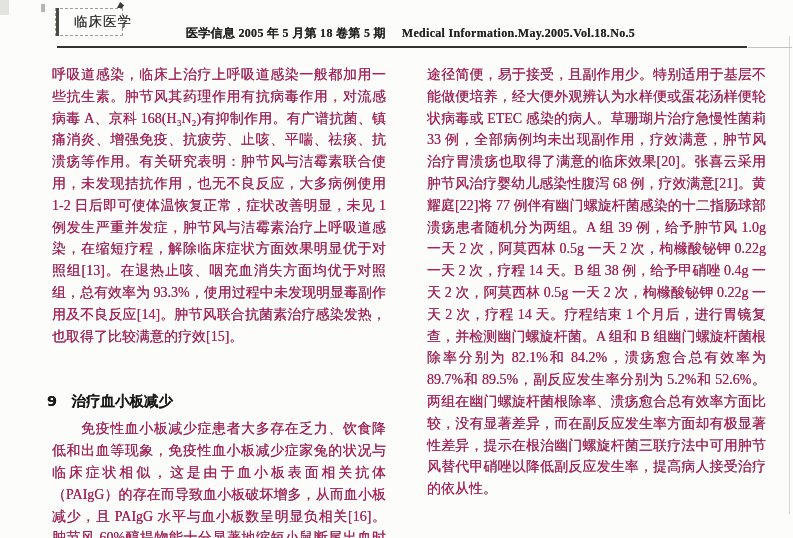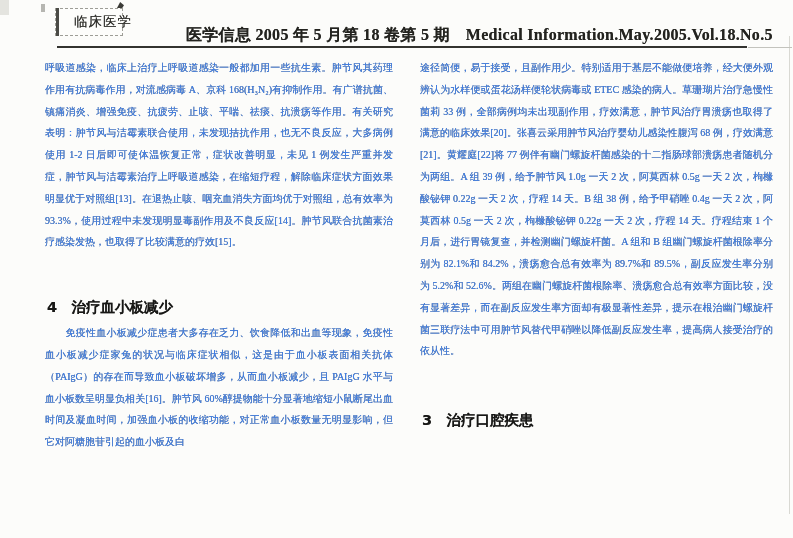--- a/index.html
+++ b/index.html
@@ -57,21 +57,21 @@
   }
   .box-tick {
     position: absolute; left: 117px; top: 2px;
     width: 7px; height: 6px;
     background: #3b3b36;
     clip-path: polygon(0 100%, 45% 0, 100% 55%, 75% 100%);
   }
   .masthead-title {
     position: absolute; left: 186px; top: 25px;
     font-weight: bold;
-    font-size: 16px;
+    font-size: 12px;
     letter-spacing: .3px;
     color: #23231f;
     white-space: nowrap;
     text-shadow: 0 0 .5px rgba(30,30,26,.7);
   }
   .masthead-title .gap { display: inline-block; width: 16px; }
   .header-rule {
     position: absolute; left: 57px; top: 46px;
     width: 690px; height: 2.4px;
     background: #33332f;
@@ -83,26 +83,26 @@
   }
 
   
   .col {
     position: absolute; top: 57px; height: 481px;
     overflow: hidden;
   }
   .col-left  { left: 45px;  width: 348px; }
   .col-right { left: 420px; width: 353px; }
   .para {
-    margin: 0;
-    font-size: 10px;
+    margin: 7px;
+    font-size: 14px;
     line-height: 21.8px;
     text-align: justify;
     text-justify: inter-ideograph;
-    color: #3b82f6;
+    color: #be185d;
     text-shadow: 0 0 .5px rgba(28,28,26,.75);
   }
   .heading {
     font-family: "DejaVu Sans", "Liberation Sans", sans-serif;
     font-weight: 700;
     font-size: 14.5px;
     color: #171715;
     text-shadow: 0 0 .4px rgba(23,23,21,.7);
   }
   .heading-left  { margin: 45px 0 5px 2px; }
@@ -125,21 +125,21 @@
 
   <div class="masthead-title">
     <span>医学信息 2005 年 5 月第 18 卷第 5 期</span><span class="gap"></span><span>Medical  Information.May.2005.Vol.18.No.5</span>
   </div>
 
   <div class="header-rule"></div>
   <div class="header-rule-ext"></div>
 
   <div class="col col-left">
     <p class="para">呼吸道感染，临床上治疗上呼吸道感染一般都加用一些抗生素。肿节风其药理作用有抗病毒作用，对流感病毒 A、京科 168(H₃N₂)有抑制作用。有广谱抗菌、镇痛消炎、增强免疫、抗疲劳、止咳、平喘、祛痰、抗溃疡等作用。有关研究表明：肿节风与洁霉素联合使用，未发现拮抗作用，也无不良反应，大多病例使用 1-2 日后即可使体温恢复正常，症状改善明显，未见 1 例发生严重并发症，肿节风与洁霉素治疗上呼吸道感染，在缩短疗程，解除临床症状方面效果明显优于对照组[13]。在退热止咳、咽充血消失方面均优于对照组，总有效率为 93.3%，使用过程中未发现明显毒副作用及不良反应[14]。肿节风联合抗菌素治疗感染发热，也取得了比较满意的疗效[15]。</p>
-    <div class="heading heading-left">4　治疗血小板减少</div>
+    <div class="heading heading-left">9　治疗血小板减少</div>
     <p class="para">　　免疫性血小板减少症患者大多存在乏力、饮食降低和出血等现象，免疫性血小板减少症家兔的状况与临床症状相似，这是由于血小板表面相关抗体（PAIgG）的存在而导致血小板破坏增多，从而血小板减少，且 PAIgG 水平与血小板数呈明显负相关[16]。肿节风 60%醇提物能十分显著地缩短小鼠断尾出血时间及凝血时间，加强血小板的收缩功能，对正常血小板数量无明显影响，但它对阿糖胞苷引起的血小板及白</p>
   </div>
 
   <div class="col col-right">
     <p class="para">途径简便，易于接受，且副作用少。特别适用于基层不能做便培养，经大便外观辨认为水样便或蛋花汤样便轮状病毒或 ETEC 感染的病人。草珊瑚片治疗急慢性菌莉 33 例，全部病例均未出现副作用，疗效满意，肿节风治疗胃溃疡也取得了满意的临床效果[20]。张喜云采用肿节风治疗婴幼儿感染性腹泻 68 例，疗效满意[21]。黄耀庭[22]将 77 例伴有幽门螺旋杆菌感染的十二指肠球部溃疡患者随机分为两组。A 组 39 例，给予肿节风 1.0g 一天 2 次，阿莫西林 0.5g 一天 2 次，枸橼酸铋钾 0.22g 一天 2 次，疗程 14 天。B 组 38 例，给予甲硝唑 0.4g 一天 2 次，阿莫西林 0.5g 一天 2 次，枸橼酸铋钾 0.22g 一天 2 次，疗程 14 天。疗程结束 1 个月后，进行胃镜复查，并检测幽门螺旋杆菌。A 组和 B 组幽门螺旋杆菌根除率分别为 82.1%和 84.2%，溃疡愈合总有效率为 89.7%和 89.5%，副反应发生率分别为 5.2%和 52.6%。两组在幽门螺旋杆菌根除率、溃疡愈合总有效率方面比较，没有显著差异，而在副反应发生率方面却有极显著性差异，提示在根治幽门螺旋杆菌三联疗法中可用肿节风替代甲硝唑以降低副反应发生率，提高病人接受治疗的依从性。</p>
     <div class="heading heading-right">3　治疗口腔疾患</div>
 
   </div>
 
 </div>

